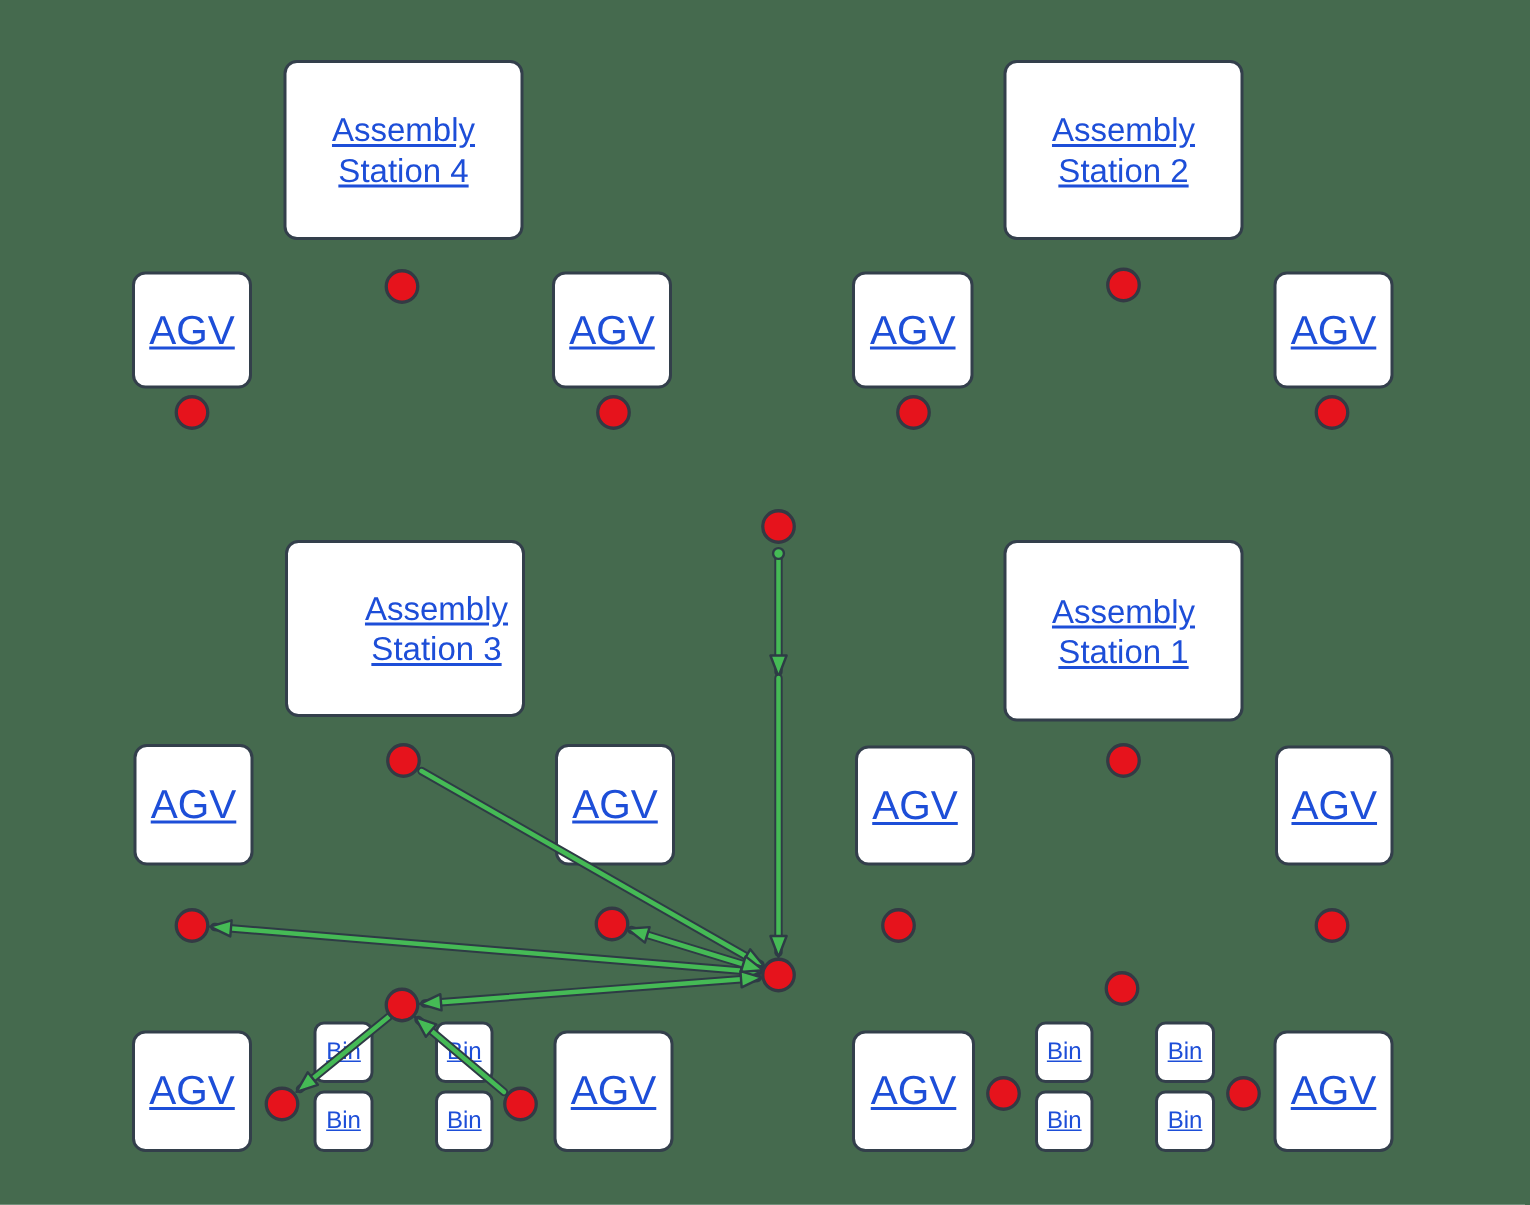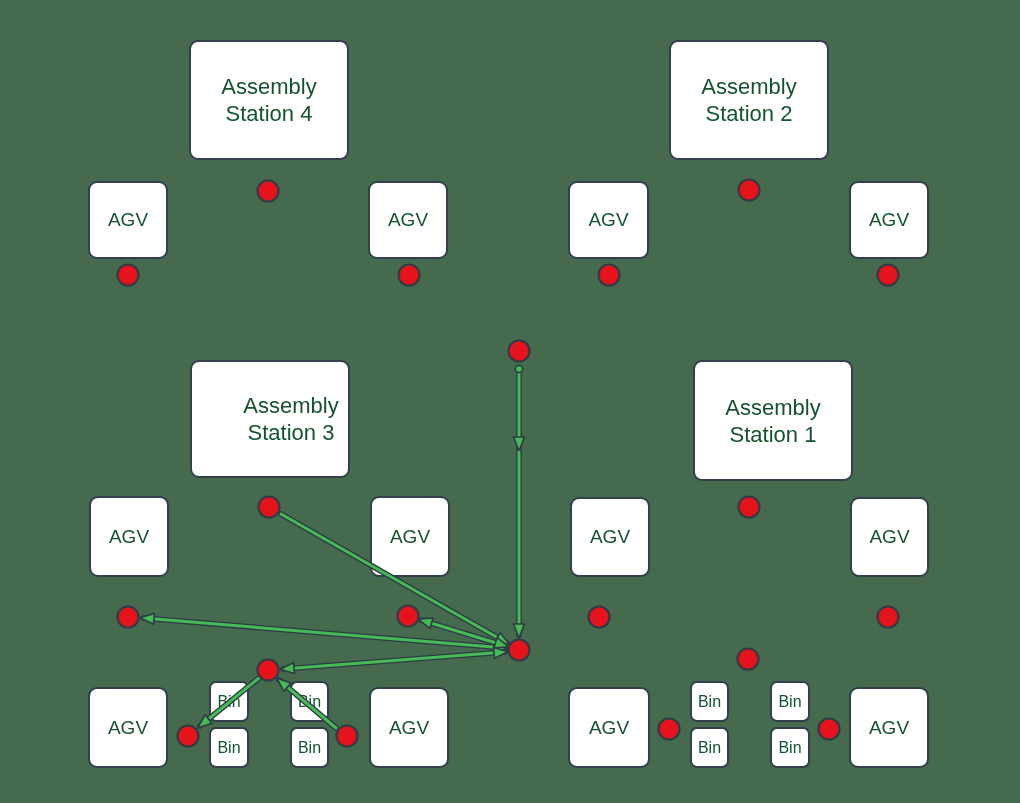--- a/index.html
+++ b/index.html
@@ -9,46 +9,47 @@
     overflow:hidden;
     font-family:"Liberation Sans",sans-serif;
   }
   .box{
     position:absolute;
     box-sizing:border-box;
     display:flex;align-items:center;justify-content:center;
     text-align:center;
     background:#ffffff;
     border:2px solid #333f4b;
-    color:#14532d;
+    color:#1d4ed8;
+    text-decoration:underline;
   }
   .station{border-radius:9px;font-size:22px;line-height:27px;font-weight:400;}
   .station .lbl{display:block;width:130px;}
-  .agv{border-radius:9px;font-size:19px;justify-content:center;}
+  .agv{border-radius:9px;font-size:27px;justify-content:center;}
   .bin{border-radius:7px;font-size:16px;}
   .overlay{
     position:absolute;left:0;top:0;
     pointer-events:none;
   }
 </style>
 </head>
 <body>
 
 <div class="canvas" id="canvas" style="background: rgb(69, 106, 78); width: 1020px; height: 803px;">
   <div id="boxes-layer">
       <div class="box station" style="left: 189px; top: 40px; width: 160px; height: 120px;">
         <span class="lbl">Assembly Station 4</span>
       </div>
       <div class="box station" style="left: 669px; top: 40px; width: 160px; height: 120px;">
         <span class="lbl">Assembly Station 2</span>
       </div>
       <div class="box station" style="left: 190px; top: 360px; width: 160px; height: 118px; padding-left: 42px;">
         <span class="lbl">Assembly Station 3</span>
       </div>
-      <div class="box station" style="left: 669px; top: 360px; width: 160px; height: 121px; margin-left: 24px;">
+      <div class="box station" style="left: 669px; top: 360px; width: 160px; height: 121px;">
         <span class="lbl">Assembly Station 1</span>
       </div>
       <div class="box agv" style="left: 88px; top: 181px; width: 80px; height: 78px;">
         <span class="lbl">AGV</span>
       </div>
       <div class="box agv" style="left: 368px; top: 181px; width: 80px; height: 78px;">
         <span class="lbl">AGV</span>
       </div>
       <div class="box agv" style="left: 568px; top: 181px; width: 81px; height: 78px;">
         <span class="lbl">AGV</span>

